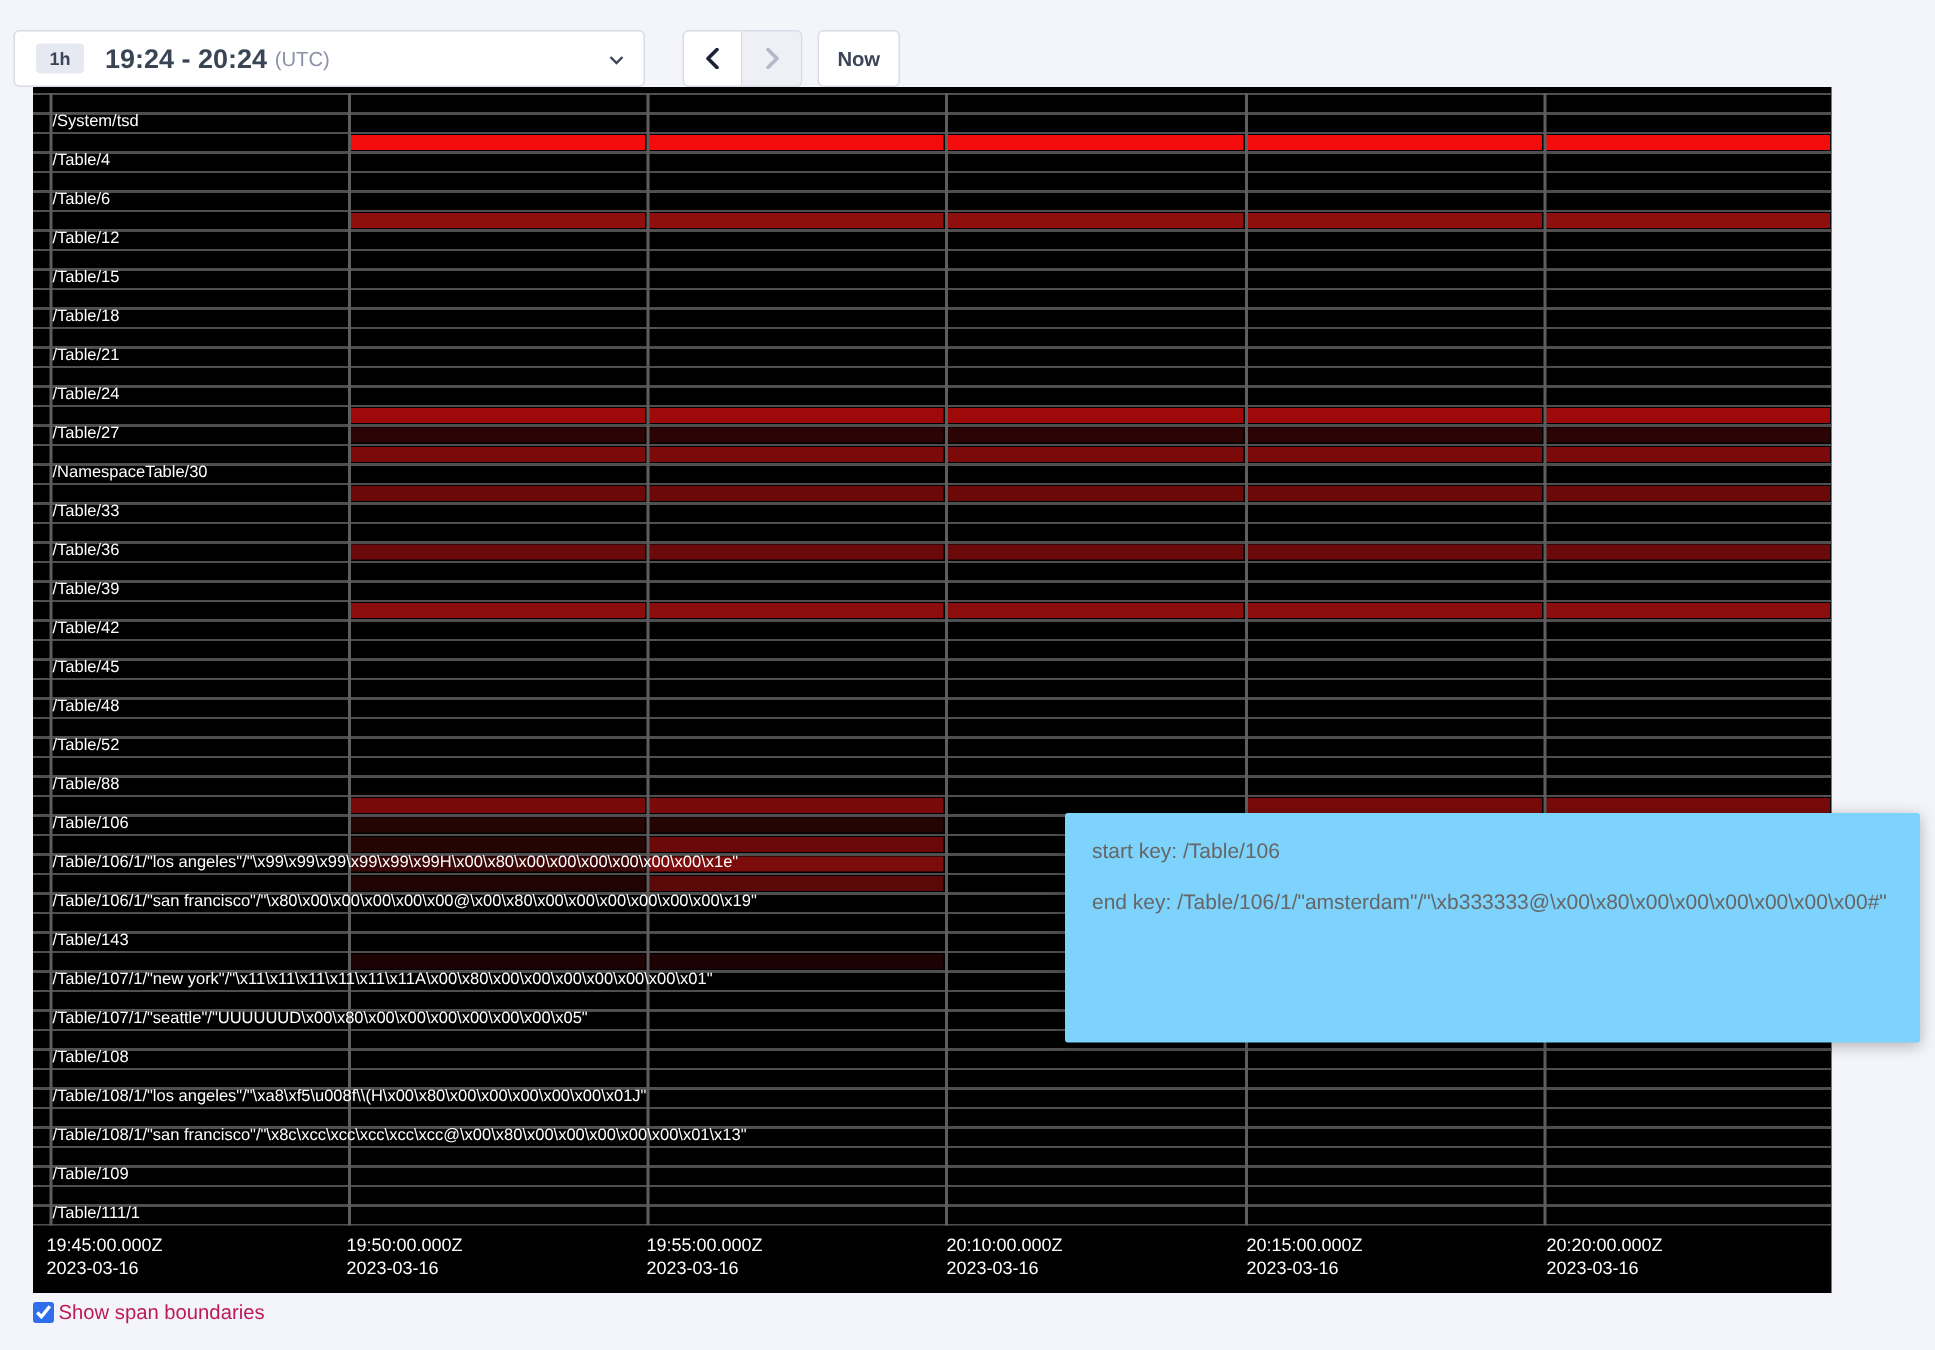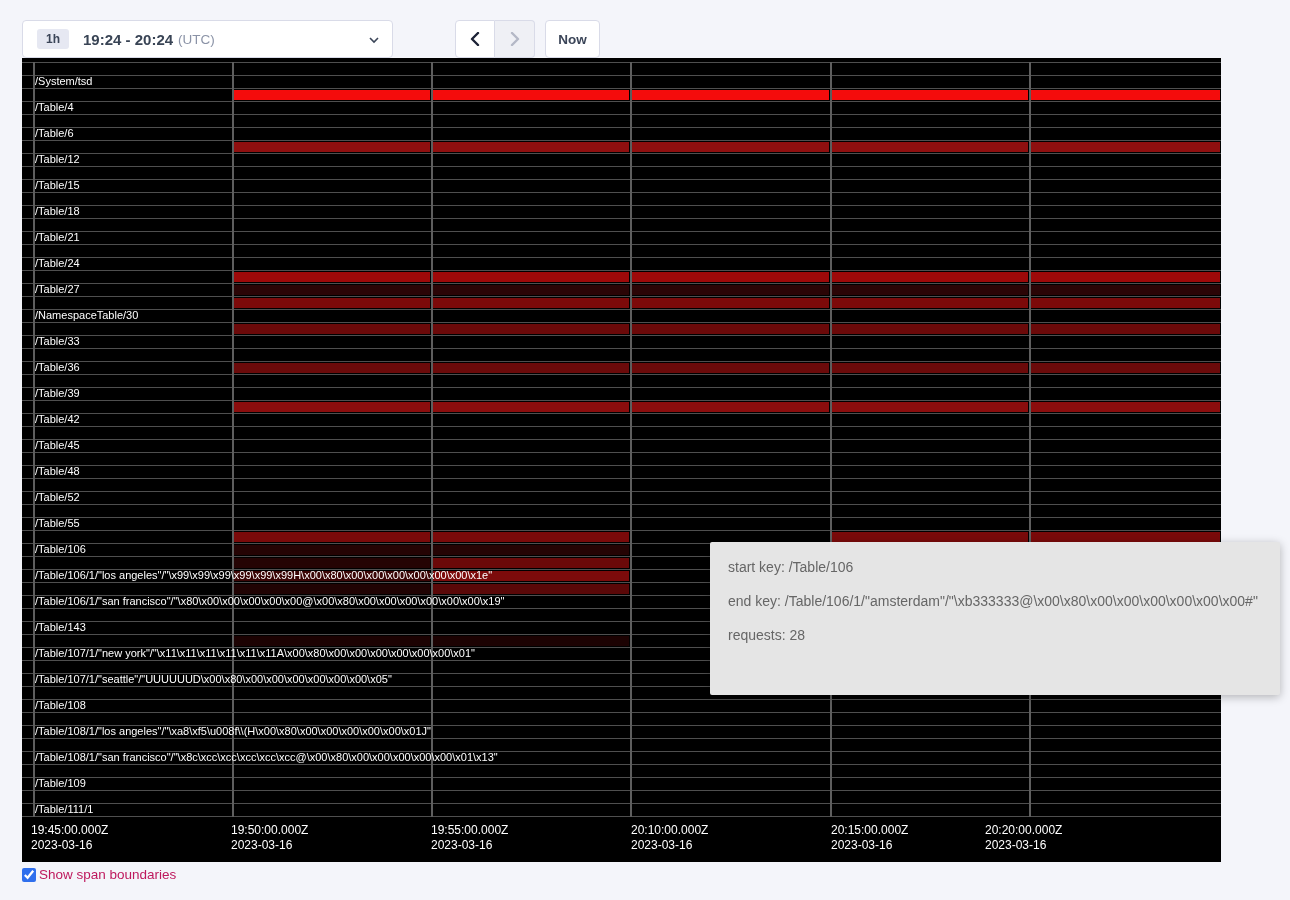--- a/index.html
+++ b/index.html
@@ -4,30 +4,30 @@
 <style>
   html,body{margin:0;padding:0;}
   body{
     width:1290px;height:900px;position:relative;overflow:hidden;
     background:#f4f5fa;
     font-family:"Liberation Sans","DejaVu Sans",sans-serif;
     -webkit-font-smoothing:antialiased;
   }
   
   .time-select{
-    position:absolute;left:22px;top:20px;width:371px;height:38px;
+    position:absolute;left:9px;top:20px;width:421px;height:38px;
     background:#fff;border:1px solid #d9dbe8;border-radius:4px;
     display:flex;align-items:center;box-sizing:border-box;padding:0 14px;
     cursor:pointer;
   }
   .duration-badge{
     background:#e6e8f2;color:#3b4558;font-size:12px;font-weight:bold;
     border-radius:3px;padding:4px 9px;margin-right:14px;line-height:12px;
   }
-  .range-text{font-size:15px;font-weight:bold;color:#394455;}
+  .range-text{font-size:18px;font-weight:bold;color:#394455;}
   .range-zone{font-size:13.5px;color:#8b93a7;margin-left:5px;}
   .select-caret{
     position:absolute;right:15px;top:14px;width:8px;height:8px;
   }
   .nav-group{
     position:absolute;left:455px;top:20px;height:38px;display:flex;
   }
   .nav-btn{
     width:40px;height:38px;box-sizing:border-box;border:1px solid #d9dbe8;
     display:flex;align-items:center;justify-content:center;background:#fff;
@@ -58,21 +58,21 @@
   .cell{position:absolute;height:10px;z-index:2;}
   .rowlabel{
     position:absolute;left:13px;height:13px;line-height:13.5px;
     font-size:11px;color:#fff;white-space:nowrap;z-index:4;
   }
   .axis{position:absolute;top:765px;z-index:4;}
   .axis div{font-size:12px;color:#fff;line-height:15px;white-space:nowrap;}
   
   .tooltip{
     position:absolute;left:710px;top:542px;width:570px;height:153px;
-    background:#e5e5e5;border-radius:2px;box-shadow:0 2px 10px rgba(0,0,0,.28);
+    background:#7dd3fc;border-radius:2px;box-shadow:0 2px 10px rgba(0,0,0,.28);
     z-index:10;box-sizing:border-box;padding:8px 18px;overflow:hidden;
   }
   .tooltip div{
     font-size:14px;color:#666;line-height:34px;white-space:nowrap;
   }
   
   .span-toggle{
     position:absolute;left:22px;top:867px;display:flex;align-items:center;
   }
   .span-toggle input{
@@ -186,21 +186,21 @@
     <div class="rowlabel" style="top: 199px;">/Table/24</div>
     <div class="rowlabel" style="top: 225px;">/Table/27</div>
     <div class="rowlabel" style="top: 251px;">/NamespaceTable/30</div>
     <div class="rowlabel" style="top: 277px; text-align: right;">/Table/33</div>
     <div class="rowlabel" style="top: 303px;">/Table/36</div>
     <div class="rowlabel" style="top: 329px;">/Table/39</div>
     <div class="rowlabel" style="top: 355px;">/Table/42</div>
     <div class="rowlabel" style="top: 381px;">/Table/45</div>
     <div class="rowlabel" style="top: 407px;">/Table/48</div>
     <div class="rowlabel" style="top: 433px;">/Table/52</div>
-    <div class="rowlabel" style="top: 459px;">/Table/55</div>
+    <div class="rowlabel" style="top: 459px;">/Table/88</div>
     <div class="rowlabel" style="top: 485px;">/Table/106</div>
     <div class="rowlabel" style="top: 511px;">/Table/106/1/"los angeles"/"\x99\x99\x99\x99\x99\x99H\x00\x80\x00\x00\x00\x00\x00\x00\x1e"</div>
     <div class="rowlabel" style="top: 537px;">/Table/106/1/"san francisco"/"\x80\x00\x00\x00\x00\x00@\x00\x80\x00\x00\x00\x00\x00\x00\x19"</div>
     <div class="rowlabel" style="top: 563px;">/Table/143</div>
     <div class="rowlabel" style="top: 589px;">/Table/107/1/"new york"/"\x11\x11\x11\x11\x11\x11A\x00\x80\x00\x00\x00\x00\x00\x00\x01"</div>
     <div class="rowlabel" style="top: 615px;">/Table/107/1/"seattle"/"UUUUUUD\x00\x80\x00\x00\x00\x00\x00\x00\x05"</div>
     <div class="rowlabel" style="top: 641px;">/Table/108</div>
     <div class="rowlabel" style="top: 667px;">/Table/108/1/"los angeles"/"\xa8\xf5\u008f\\(H\x00\x80\x00\x00\x00\x00\x00\x01J"</div>
     <div class="rowlabel" style="top: 693px;">/Table/108/1/"san francisco"/"\x8c\xcc\xcc\xcc\xcc\xcc@\x00\x80\x00\x00\x00\x00\x00\x01\x13"</div>
     <div class="rowlabel" style="top: 719px;">/Table/109</div>
@@ -218,28 +218,27 @@
       <div>2023-03-16</div>
     </div>
     <div class="axis" style="left: 609px;">
       <div>20:10:00.000Z</div>
       <div>2023-03-16</div>
     </div>
     <div class="axis" style="left: 809px;">
       <div>20:15:00.000Z</div>
       <div>2023-03-16</div>
     </div>
-    <div class="axis" style="left: 963px;">
+    <div class="axis" style="left: 1009px;">
       <div>20:20:00.000Z</div>
       <div>2023-03-16</div>
     </div>
   </div>
 
 <div class="tooltip">
   <div>start key: /Table/106</div>
   <div>end key: /Table/106/1/"amsterdam"/"\xb333333@\x00\x80\x00\x00\x00\x00\x00\x00#"</div>
-  <div>requests: 28</div>
 </div>
 
 <div class="span-toggle">
   <input type="checkbox" id="spanbound" checked="" style="">
   <label for="spanbound">Show span boundaries</label>
 </div>
 
 </body></html>

